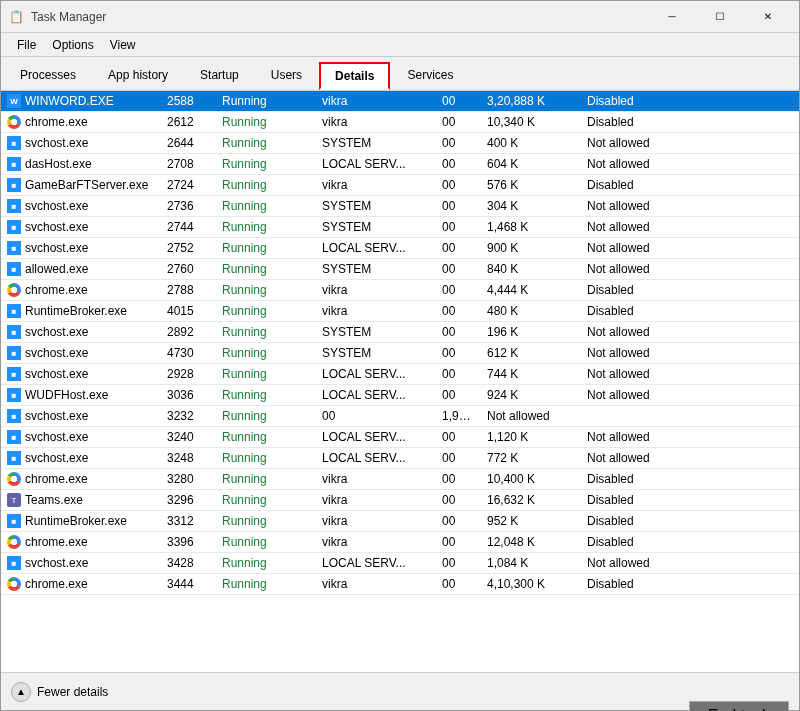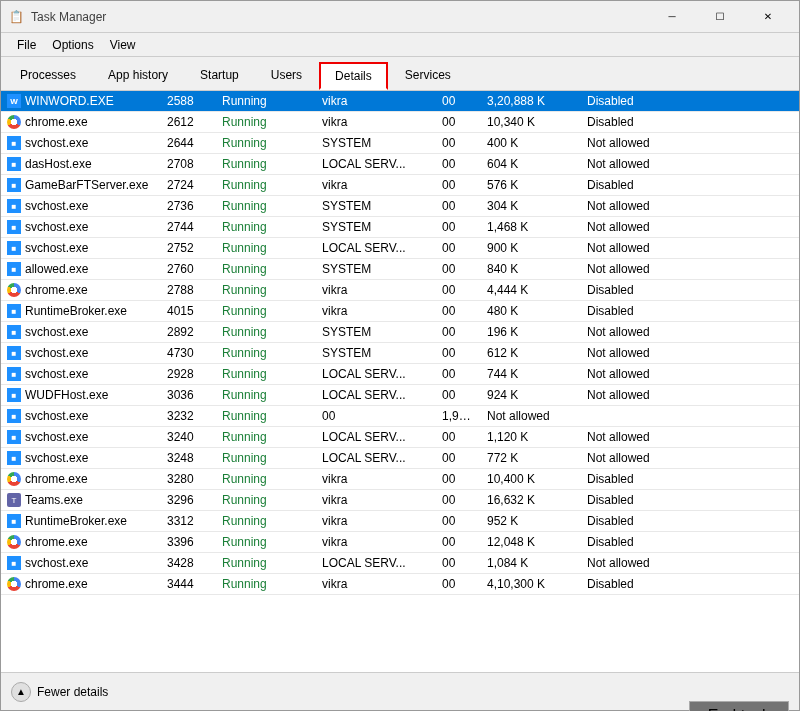--- a/index.html
+++ b/index.html
@@ -94,21 +94,21 @@
       border-bottom: none;
       background: transparent;
       margin-right: 2px;
       position: relative;
       bottom: -1px;
     }
     .tab.active-highlighted {
       background: #fff;
       border: 2px solid #e00;
       border-bottom: 2px solid #fff;
-      font-weight: normal;
+      font-weight: bold;
     }
     .table-container {
       flex: 1;
       overflow: hidden;
       display: flex;
       flex-direction: column;
     }
     .table-header {
       display: grid;
       grid-template-columns: 160px 55px 100px 120px 45px 100px 100px 18px;

